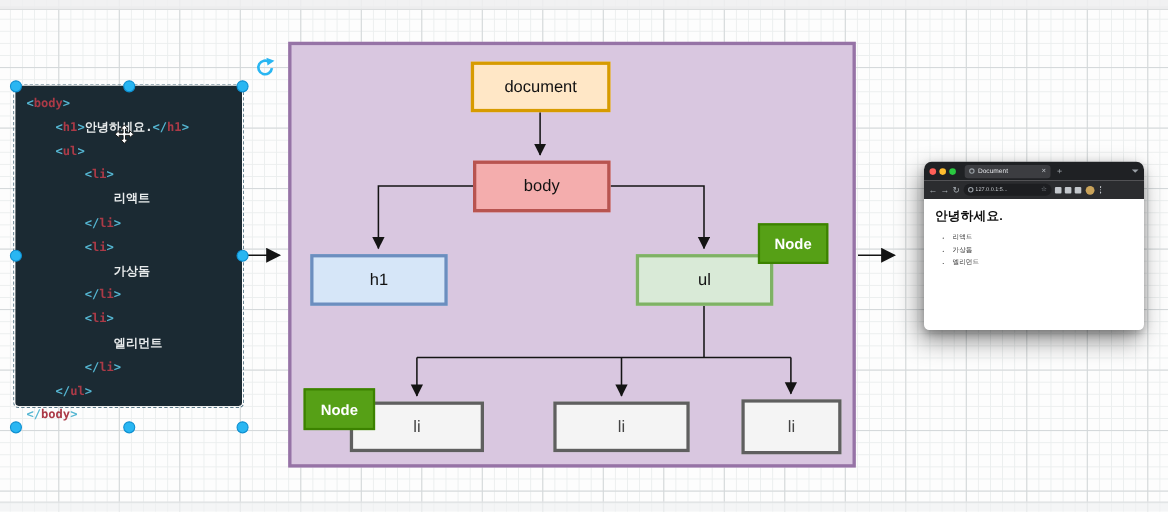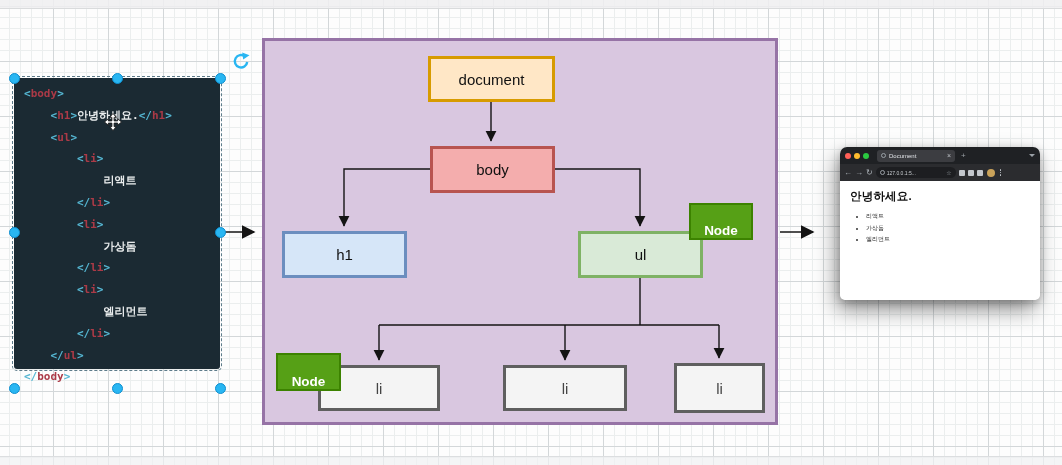--- a/index.html
+++ b/index.html
@@ -49,21 +49,21 @@
     box-sizing:border-box;font-size:15px;color:#111;
   }
   .node-document{left:163px;top:15px;width:127px;height:46px;background:#ffe7c6;border:3px solid #d79b00;}
   .node-body{left:165px;top:105px;width:125px;height:47px;background:#f4adad;border:3px solid #b85450;}
   .node-h1{left:17px;top:190px;width:125px;height:47px;background:#d6e6f8;border:3px solid #6c8ebf;}
   .node-ul{left:313px;top:190px;width:125px;height:47px;background:#d9ead7;border:3px solid #7fb265;}
   .node-li1{left:53px;top:324px;width:122px;height:46px;background:#f4f4f4;border:3px solid #5f5f5f;color:#444;}
   .node-li2{left:238px;top:324px;width:124px;height:46px;background:#f4f4f4;border:3px solid #5f5f5f;color:#444;}
   .node-li3{left:409px;top:322px;width:91px;height:50px;background:#f4f4f4;border:3px solid #5f5f5f;color:#444;}
   .badge{
-    position:absolute;display:flex;align-items:flex-end;justify-content:center;
+    position:absolute;display:flex;align-items:center;justify-content:center;
     background:#56a016;border:2px solid #3c8200;box-sizing:border-box;
     color:#fff;font-weight:bold;font-size:13.5px;z-index:5;
   }
   .badge-ul{left:424px;top:162px;width:64px;height:37px;}
   .badge-li{left:11px;top:312px;width:65px;height:38px;}
 
   .flow-svg{position:absolute;left:0;top:0;width:1062px;height:465px;pointer-events:none;}
 
   
   .browser{

